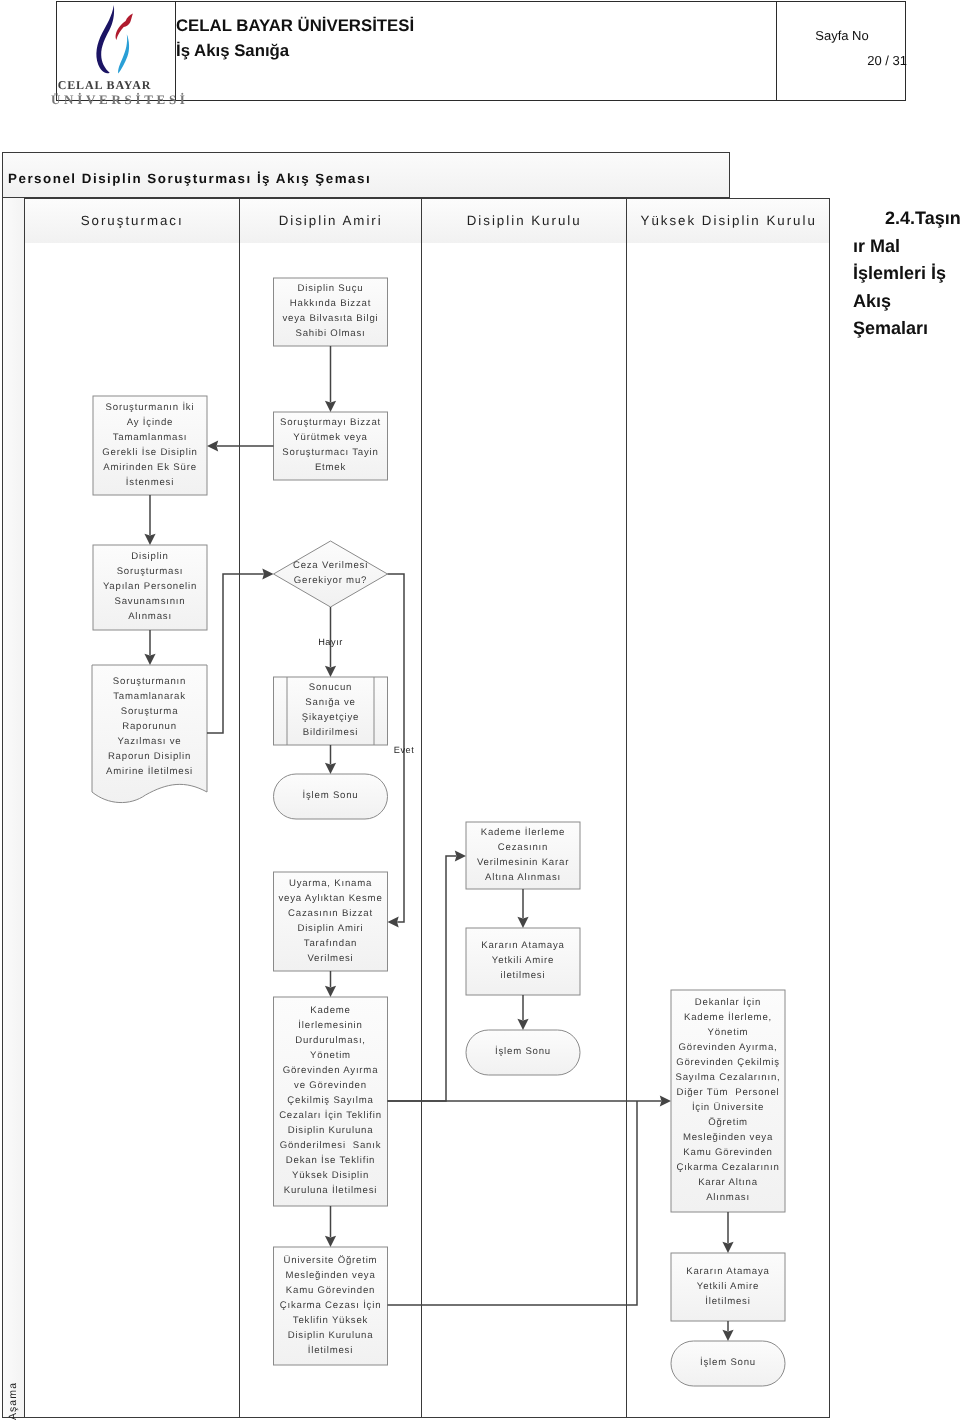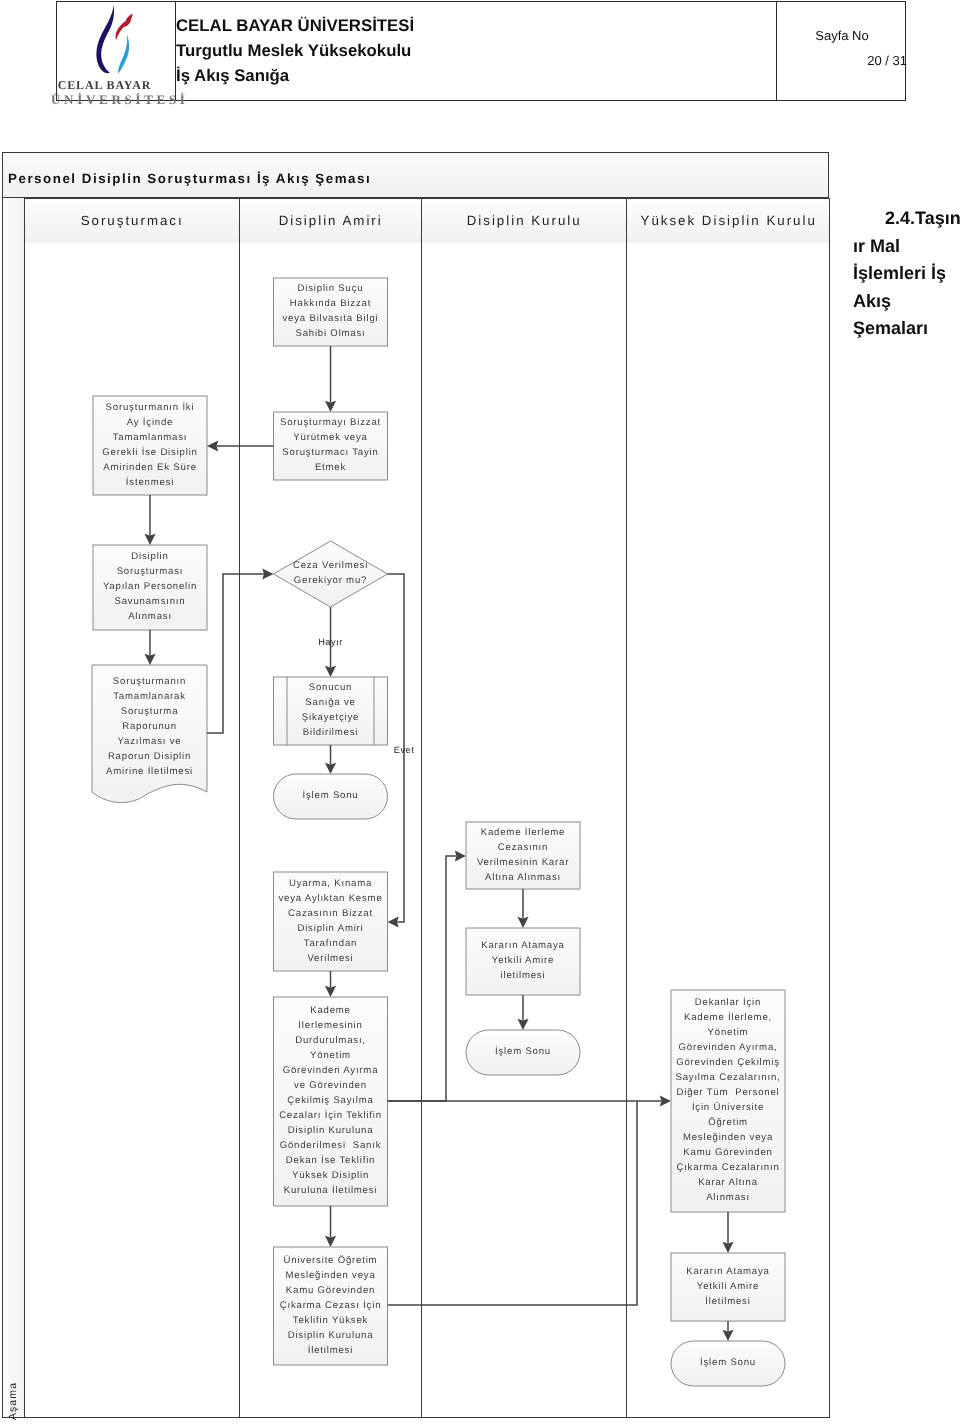--- a/index.html
+++ b/index.html
@@ -23,21 +23,21 @@
 #flame-svg{position:absolute;left:0;top:0;}
 #logo-txt1{position:absolute;left:-6px;right:17px;top:76px;text-align:center;font-family:"Liberation Serif",serif;
     font-weight:bold;font-size:12px;letter-spacing:0.85px;color:#3f3f3f;}
 #logo-txt2{position:absolute;left:-6px;right:0;top:90px;text-align:center;font-family:"Liberation Serif",serif;
     font-weight:bold;font-size:13px;letter-spacing:3.7px;color:#757575;}
 
 #side-note{position:absolute;left:853px;top:205px;width:180px;font-weight:bold;font-size:18px;
     line-height:27.5px;color:#111;text-align:left;white-space:nowrap;}
 #side-note .ln1{padding-left:32px;}
 
-#flow-title{position:absolute;left:2px;top:152px;width:827px;height:46px;box-sizing:border-box;
+#flow-title{position:absolute;left:2px;top:152px;width:728px;height:46px;box-sizing:border-box;
     border:1.2px solid #3a3a3a;background:linear-gradient(to bottom,#fbfbfb,#f1f1f1);}
 #flow-title span{position:absolute;left:5px;top:18px;font-weight:bold;font-size:13.4px;
     letter-spacing:1.5px;color:#111;}
 #stage-col{position:absolute;left:2px;top:198px;width:23.2px;height:1220px;box-sizing:border-box;
     border:1.2px solid #3a3a3a;border-top:none;background:linear-gradient(to right,#fbfbfb,#f3f3f3);}
 #stage-label{position:absolute;left:-30px;bottom:8px;width:80px;height:16px;line-height:16px;
     text-align:center;transform:rotate(-90deg);transform-origin:center center;
     font-size:10.5px;letter-spacing:1.1px;color:#222;}
 #col-head{position:absolute;left:25.2px;top:198px;width:804.8px;height:47px;box-sizing:border-box;
     border:1.2px solid #3a3a3a;border-left:none;background:linear-gradient(to bottom,#fcfcfc,#f1f1f1);}
@@ -65,21 +65,20 @@
         <path fill="#b01b2e" d="M75.9 11.6 C72.6 13.0 69.9 15.7 68.6 18.9 C66.3 20.3 63.9 22.6 62.1 25.2 C58.7 30.2 57.8 34.4 59.3 37.9 C60.8 32.7 63.5 28.4 66.7 25.1 C69.3 24.8 72.0 23.0 73.2 20.3 C74.3 17.8 74.8 14.3 75.9 11.6 Z"></path>
         <path fill="#2a9fd6" d="M69.8 32.3 C71.0 41.2 68.6 49.2 65.6 55.9 C62.6 62.6 60.4 68.0 61.3 71.5 C64.6 67.2 68.0 61.0 70.4 54.5 C72.9 48.0 72.6 39.0 69.8 32.3 Z"></path>
       </svg>
     </div>
     <div id="logo-txt1">CELAL BAYAR</div>
     <div id="logo-txt2">ÜNİVERSİTESİ</div>
   </div>
   <div class="cell" id="title-cell">
     <div id="hdr-title">
       <div>CELAL BAYAR ÜNİVERSİTESİ</div>
-      <div>Turgutlu Meslek Yüksekokulu</div>
       <div>İş Akış Sanığa</div>
     </div>
   </div>
   <div class="cell" id="page-cell">
     <div class="pg pg1">Sayfa No</div>
     <div class="pg pg2">20 / 31</div>
   </div>
 </div>
 
 <div id="side-note">

